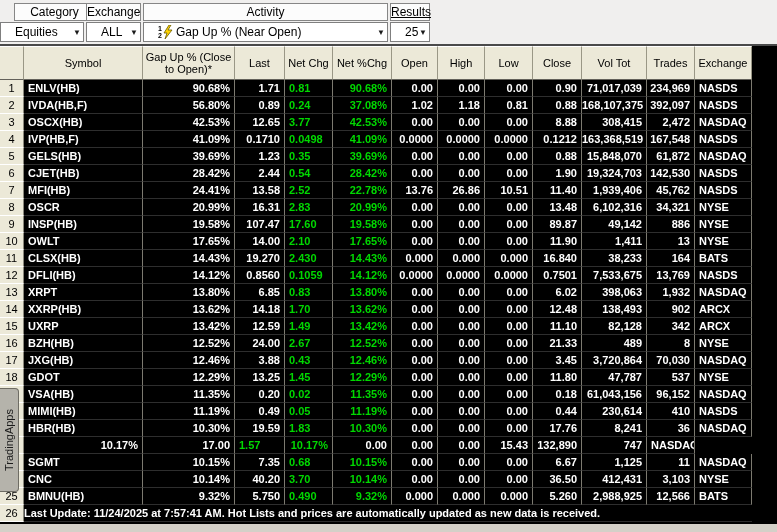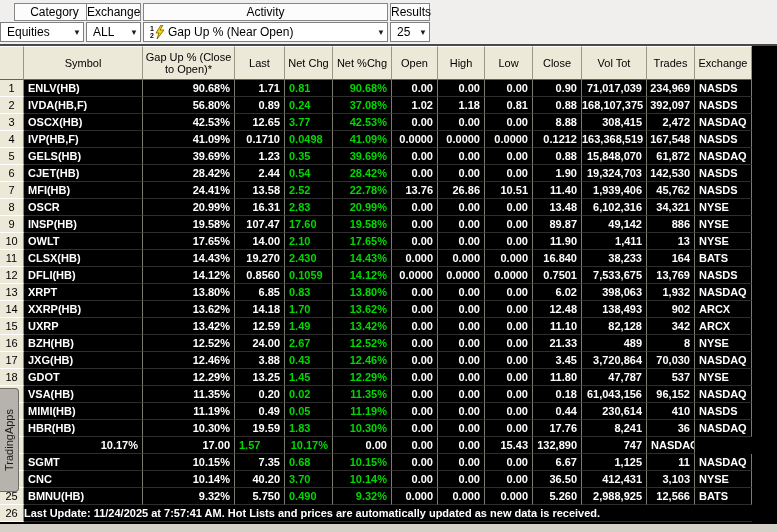--- a/index.html
+++ b/index.html
@@ -18,21 +18,21 @@
   }
   .ctl-label {
     position:absolute; top:3px; height:18px;
     background:#fcfcfc; border:1px solid #868686;
     font-size:12px; color:#000; text-align:center; line-height:16px;
   }
   .combo {
     position:absolute; top:22px; height:20px;
     background:#fff; border:1px solid #7f7f7f;
     font-size:12px; color:#000;
-    display:flex; align-items:center; padding-left:6px;
+    display:flex; align-items:center; padding-left:14px;
   }
   .combo .arrow {
     position:absolute; right:2px; top:50%; transform:translateY(-50%);
     font-size:8px; color:#1a1a1a;
   }
   .bolt-ico { position:relative; width:15px; height:14px; margin-right:3px; flex:0 0 15px; }
   .bolt-ico .d1,.bolt-ico .d2 { position:absolute; left:0; font-size:7px; line-height:7px; color:#000; font-weight:bold; }
   .bolt-ico .d1 { top:0; } .bolt-ico .d2 { bottom:0; }
   .bolt-ico svg { position:absolute; right:0; top:0; }
 
@@ -85,21 +85,21 @@
     background:#d4d0c8;
   }
 </style>
 </head>
 <body>
 
 <div class="controls">
   <div class="ctl-label" style="left:14px; width:81px;">Category</div>
   <div class="ctl-label" style="left:86px; width:55px;">Exchange</div>
   <div class="ctl-label" style="left:143px; width:245px;">Activity</div>
-  <div class="ctl-label" style="left:390px; width:40px;">Results</div>
+  <div class="ctl-label" style="left:390px; width:40px;text-decoration:underline;">Results</div>
 
   <div class="combo" style="left:0px; width:84px;">
     <span>Equities</span>
     <span class="arrow">▼</span>
   </div>
   <div class="combo" style="left:86px; width:55px;">
     <span>ALL</span>
     <span class="arrow">▼</span>
   </div>
   <div class="combo" style="left:143px; width:245px;">

